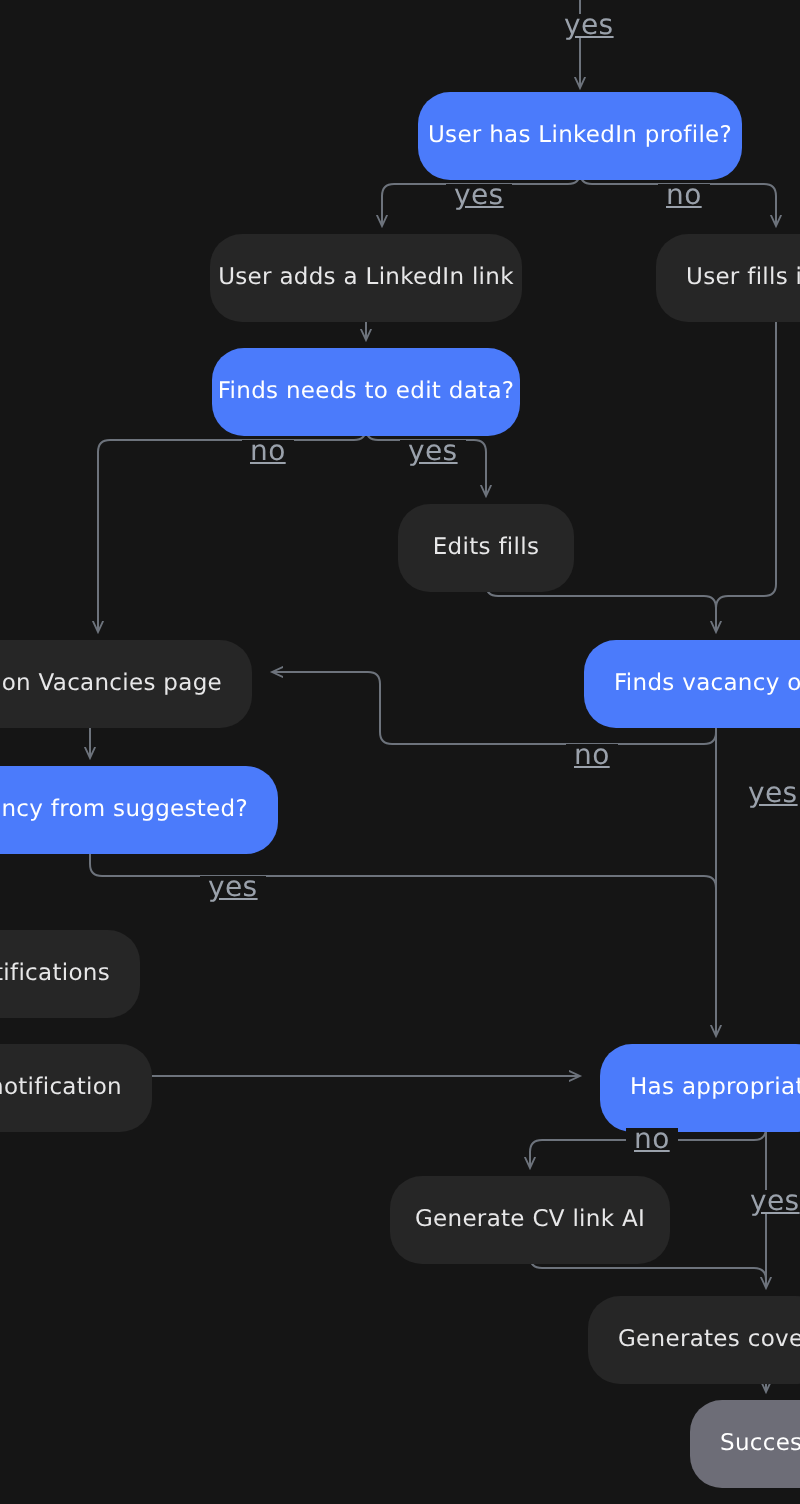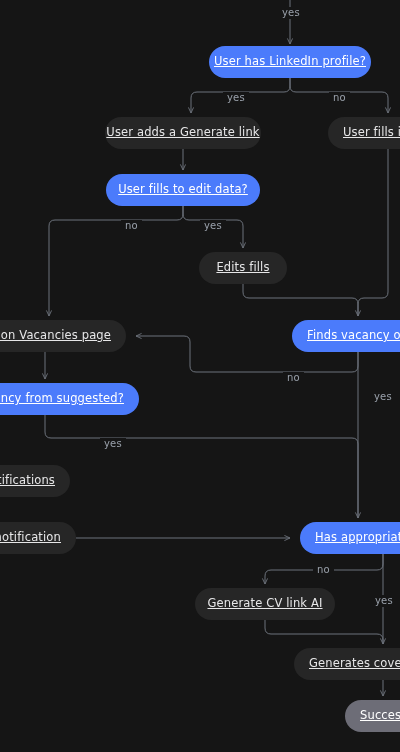--- a/index.html
+++ b/index.html
@@ -18,57 +18,57 @@
   #edge-layer {
     position: absolute;
     left: 0; top: 0;
     width: 400px;
     height: 752px;
     pointer-events: none;
   }
   .node {
     position: absolute;
     box-sizing: border-box;
-    height: 32px;
+    height: 44px;
     border-radius: 16px;
     display: flex;
     align-items: center;
     justify-content: center;
     white-space: nowrap;
     font-size: 11.5px;
     letter-spacing: 0.15px;
     padding: 0 15px;
     overflow: hidden;
-    text-decoration: underline;
   }
   .node.decision {
     background: #4b7bfb;
     color: #ffffff;
   }
   .node.process {
     background: #262626;
     color: #e7e7e8;
   }
   .node.terminal {
     background: #6d6d77;
     color: #ffffff;
   }
   .node-label {
     display: block;
     line-height: 1;
   }
   .edge-label {
     position: absolute;
-    font-size: 10px;
+    font-size: 14px;
     color: #9aa1ab;
     background: #151515;
     padding: 0 4px;
     line-height: 12px;
     letter-spacing: 0.2px;
     white-space: nowrap;
+    text-decoration: underline;
   }
 </style>
 </head>
 <body>
 
 <div id="canvas">
 
   <svg id="edge-layer" viewBox="0 0 400 752" width="400" height="752">
     <defs>
       <marker id="arrow" markerWidth="7" markerHeight="7" refX="5.6" refY="3" orient="auto" markerUnits="strokeWidth">
@@ -111,27 +111,27 @@
 
       <path d="M383,680 L383,696" marker-end="url(#arrow)"></path>
     </g>
   </svg>
 
   <div id="nodes">
       <div class="node decision" style="left: 209px; top: 46px; width: 162px;">
         <span class="node-label">User has LinkedIn profile?</span>
       </div>
       <div class="node process" style="left: 105px; top: 117px; width: 156px;">
-        <span class="node-label">User adds a Generate link</span>
+        <span class="node-label">User adds a LinkedIn link</span>
       </div>
       <div class="node process" style="left: 328px; top: 117px; width: 120px; justify-content: flex-start;">
         <span class="node-label">User fills in f</span>
       </div>
       <div class="node decision" style="left: 106px; top: 174px; width: 154px;">
-        <span class="node-label">User fills to edit data?</span>
+        <span class="node-label">Finds needs to edit data?</span>
       </div>
       <div class="node process" style="left: 199px; top: 252px; width: 88px;">
         <span class="node-label">Edits fills</span>
       </div>
       <div class="node process" style="left: -30px; top: 320px; width: 156px; justify-content: flex-end;">
         <span class="node-label">rch on Vacancies page</span>
       </div>
       <div class="node decision" style="left: 292px; top: 320px; width: 130px; justify-content: flex-start;">
         <span class="node-label">Finds vacancy on D</span>
       </div>

